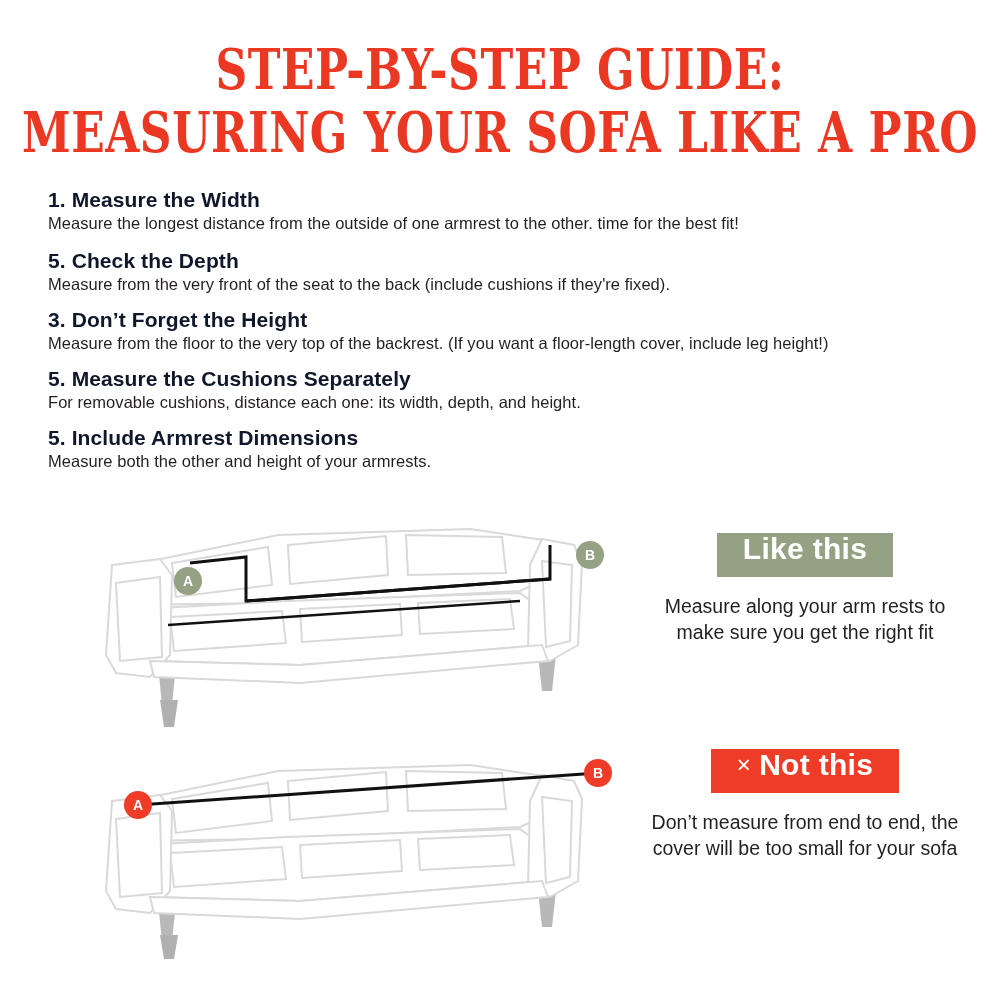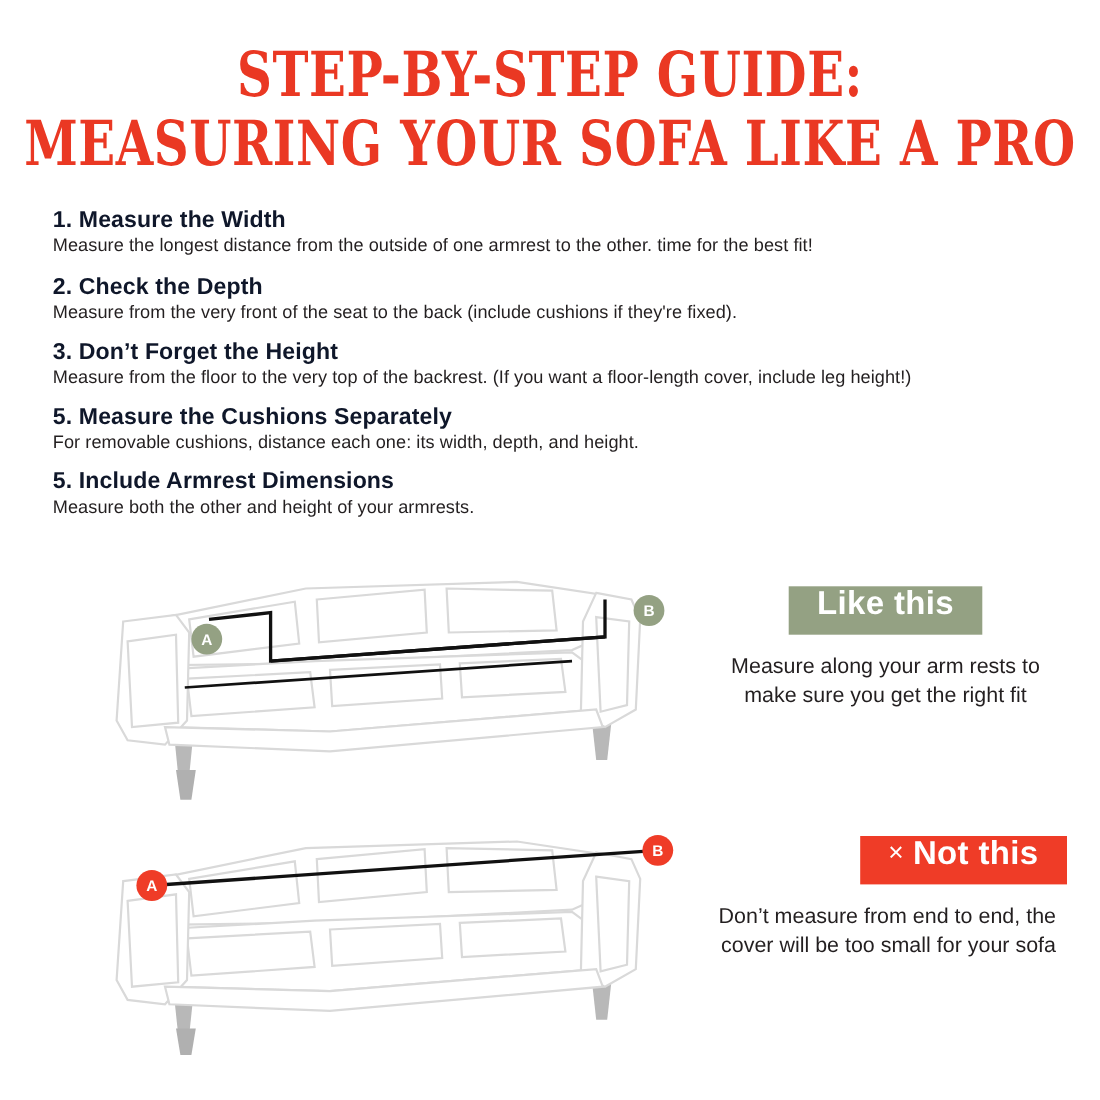--- a/index.html
+++ b/index.html
@@ -79,21 +79,21 @@
   .callouts {
     position: absolute;
     left: 640px;
     top: 505px;
     width: 330px;
     height: 460px;
     text-align: center;
   }
   .callout { position: absolute; width: 330px; left: 0; }
   .callout.good { top: 28px; }
-  .callout.bad  { top: 255px; text-align: right; }
+  .callout.bad  { top: 244px; }
 
   .badge {
     display: inline-block;
     color: #ffffff;
     font-size: 30px;
     font-weight: bold;
     padding: 0 26px 12px 26px;
     line-height: 1.05;
     letter-spacing: 0.3px;
   }
@@ -123,21 +123,21 @@
     <div class="title-line l1">STEP-BY-STEP GUIDE:</div>
     <div class="title-line l2">MEASURING YOUR SOFA LIKE A PRO</div>
   </div>
 
   <div class="steps">
     <div class="step">
       <p class="step-head">1. Measure the Width</p>
       <p class="step-body">Measure the longest distance from the outside of one armrest to the other. time for the best fit!</p>
     </div>
     <div class="step">
-      <p class="step-head">2. Check the Depth</p>
+      <p class="step-head">5. Check the Depth</p>
       <p class="step-body">Measure from the very front of the seat to the back (include cushions if they're fixed).</p>
     </div>
     <div class="step">
       <p class="step-head">3.  Don’t Forget the Height</p>
       <p class="step-body">Measure from the floor to the very top of the backrest. (If you want a floor-length cover, include leg height!)</p>
     </div>
     <div class="step">
       <p class="step-head">5. Measure the Cushions Separately</p>
       <p class="step-body">For removable cushions, distance each one: its width, depth, and height.</p>
     </div>

